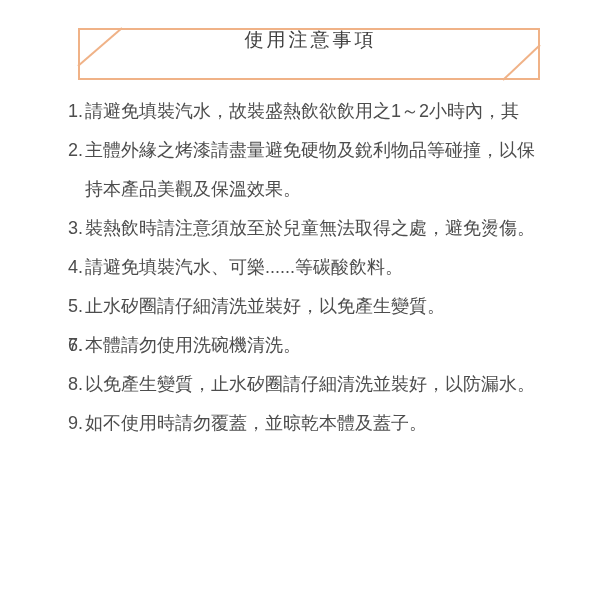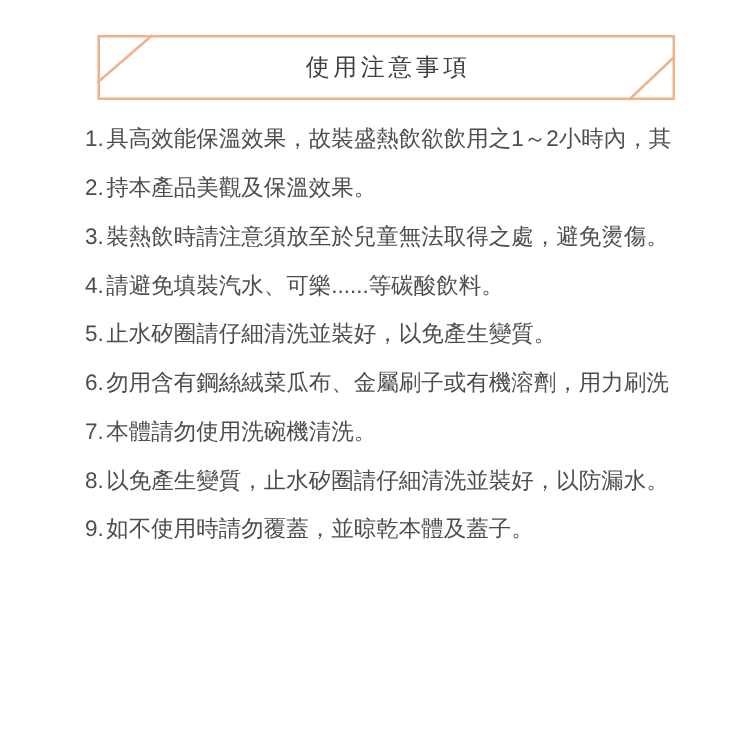--- a/index.html
+++ b/index.html
@@ -18,21 +18,21 @@
   
   .title-box {
     position: absolute;
     left: 78px;
     top: 28px;
     width: 462px;
     height: 52px;
     box-sizing: border-box;
     border: 2px solid #f0b287;
     display: flex;
-    align-items: center;
+    align-items: flex-start;
     justify-content: center;
   }
   .title-box svg.corner-lines {
     position: absolute;
     left: -2px;
     top: -2px;
     width: 462px;
     height: 52px;
     overflow: visible;
     pointer-events: none;
@@ -75,46 +75,46 @@
     <line x1="0" y1="38" x2="44" y2="0" stroke="#f0b287" stroke-width="2"></line>
     <line x1="425" y1="52" x2="462" y2="17" stroke="#f0b287" stroke-width="2"></line>
   </svg>
   <div class="page-title">使用注意事項</div>
 </div>
 
 <div class="notes">
 
   <div class="note-item">
     <span class="note-number">1.</span>
-    <div class="note-line">具高效能保溫效果，故裝盛熱飲欲飲用之1～2小時內，其</div>
+    <div class="note-line">請避免填裝汽水，故裝盛熱飲欲飲用之1～2小時內，其</div>
   </div>
 
   <div class="note-item">
     <span class="note-number">2.</span>
+    <div class="note-line">主體外緣之烤漆請盡量避免硬物及銳利物品等碰撞，以保</div>
     <div class="note-line">持本產品美觀及保溫效果。</div>
   </div>
 
   <div class="note-item">
     <span class="note-number">3.</span>
     <div class="note-line">裝熱飲時請注意須放至於兒童無法取得之處，避免燙傷。</div>
   </div>
 
   <div class="note-item">
     <span class="note-number">4.</span>
     <div class="note-line">請避免填裝汽水、可樂......等碳酸飲料。</div>
   </div>
 
   <div class="note-item">
     <span class="note-number">5.</span>
     <div class="note-line">止水矽圈請仔細清洗並裝好，以免產生變質。</div>
   </div>
 
   <div class="note-item">
     <span class="note-number">6.</span>
-    <div class="note-line">勿用含有鋼絲絨菜瓜布、金屬刷子或有機溶劑，用力刷洗</div>
   </div>
 
   <div class="note-item">
     <span class="note-number">7.</span>
     <div class="note-line">本體請勿使用洗碗機清洗。</div>
   </div>
 
   <div class="note-item">
     <span class="note-number">8.</span>
     <div class="note-line">以免產生變質，止水矽圈請仔細清洗並裝好，以防漏水。</div>

